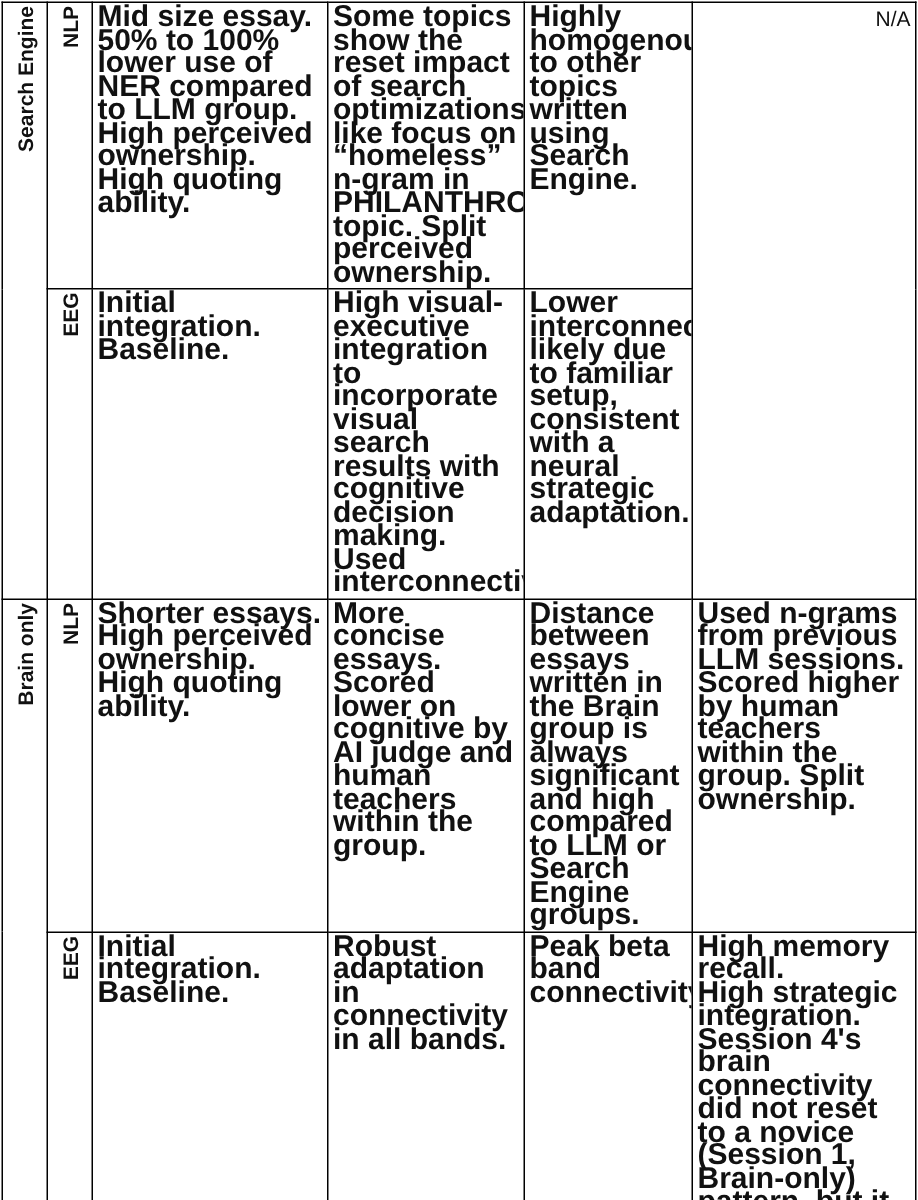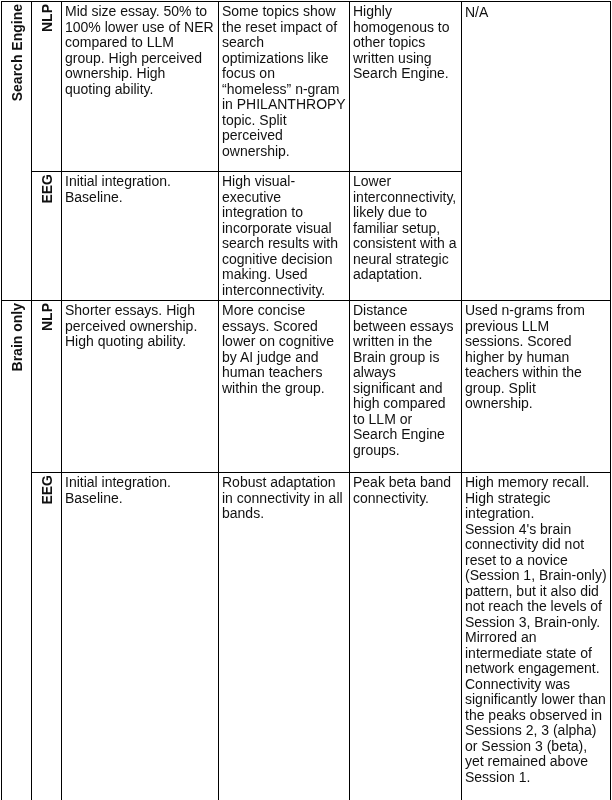--- a/index.html
+++ b/index.html
@@ -23,41 +23,42 @@
     height: 797px;
   }
   table.results td {
     border: 1.5px solid #000000;
     vertical-align: top;
     padding: 2px 3px;
     overflow: hidden;
     box-sizing: border-box;
   }
   .ctext {
-    font-size: 14px;
+    font-size: 20px;
     line-height: 15.5px;
     white-space: pre-line;
     word-spacing: 0px;
     letter-spacing: 0px;
+    font-weight: bold;
   }
   td.vcell {
     text-align: center;
     vertical-align: middle;
     padding: 0;
   }
   .vtext {
     display: inline-block;
     writing-mode: vertical-rl;
     transform: rotate(180deg);
     font-weight: bold;
     font-size: 14px;
     white-space: nowrap;
   }
   td.na {
-    text-align: left;
+    text-align: right;
     vertical-align: middle;
     font-size: 14px;
     margin-top: 15px;
   }
   tr.r1 { height: 170px; }
   tr.r2 { height: 126px; }
   tr.r3 { height: 172px; }
   tr.r4 { height: 331px; }
 </style>
 </head>

